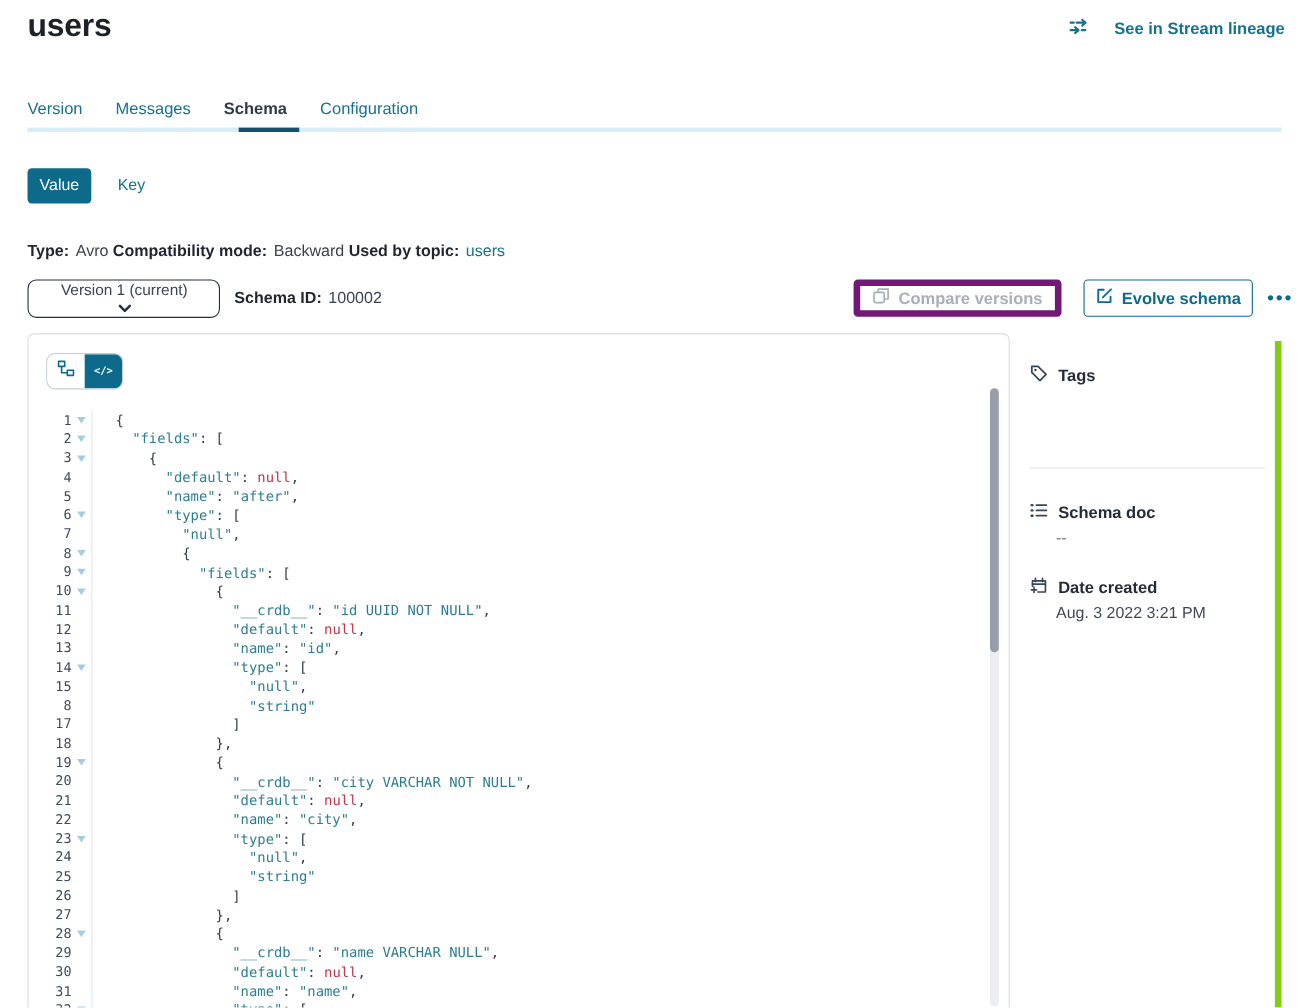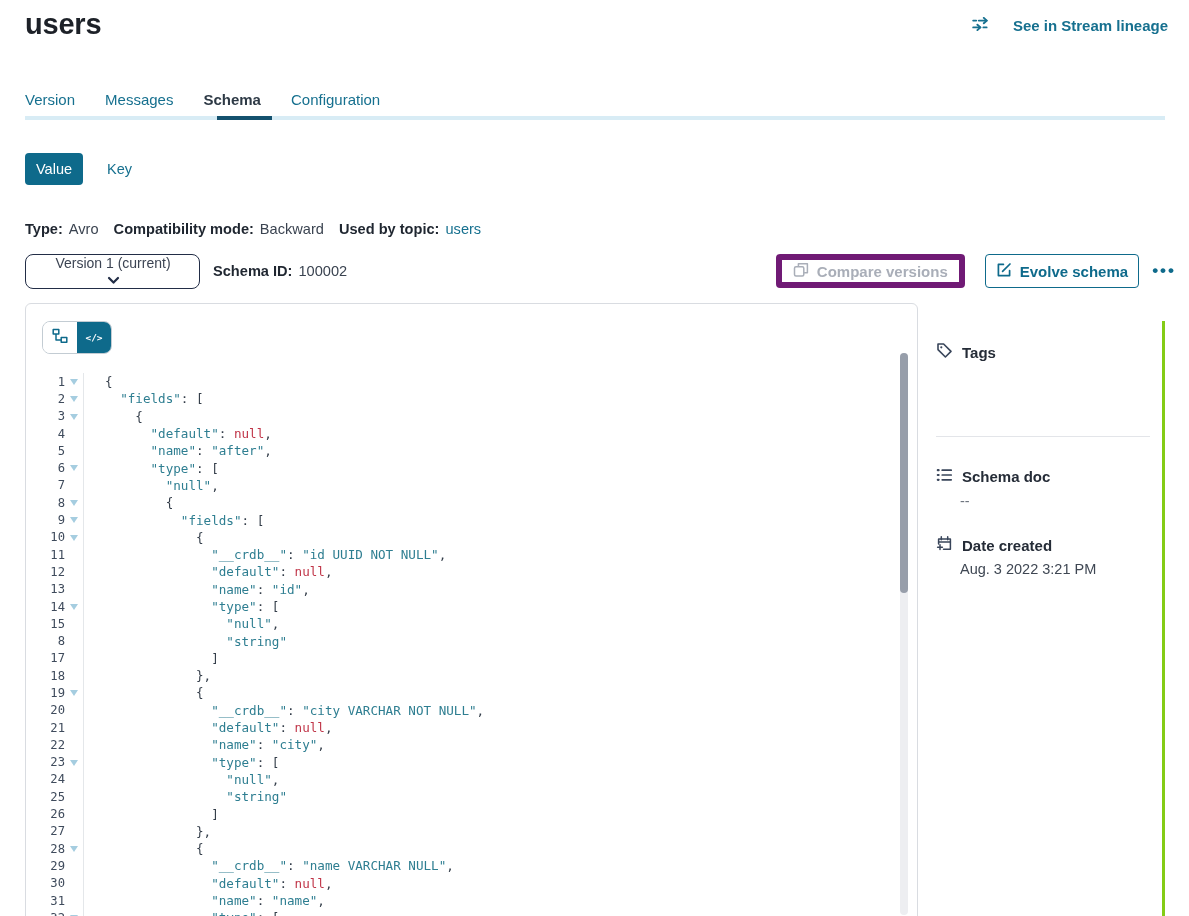--- a/index.html
+++ b/index.html
@@ -18,21 +18,21 @@
   .tab.active { color:#2e3a46; font-weight:600; }
   .tab-track { position:absolute; left:25px; right:24px; top:116px; height:4px; background:#d8ecf5; }
   .tab-active-bar { position:absolute; left:217px; top:116px; width:55px; height:4px; background:#14516e; }
 
   
   .vk-row { position:absolute; left:25px; top:153px; display:flex; align-items:center; }
   .value-btn { height:32px; padding:0 11px; background:#0e6a8b; color:#fff; border:none; border-radius:4px; font-size:14.5px; font-family:inherit; display:flex; align-items:center; cursor:pointer; }
   .key-btn { margin-left:24px; color:#16708f; font-size:14.5px; font-weight:500; cursor:pointer; }
 
   
-  .meta-row { position:absolute; left:25px; top:221px; display:flex; gap:15px; font-size:14.6px; color:#3a4350; }
+  .meta-row { position:absolute; left:25px; top:221px; display:flex; gap:4px; font-size:14.6px; color:#3a4350; }
   .meta-group { display:flex; gap:6px; }
   .meta-label { font-weight:700; color:#1f2630; }
   .meta-link { color:#16708f; cursor:pointer; }
 
   
   .version-row { position:absolute; left:25px; right:21px; top:253px; height:36px; display:flex; align-items:center; }
   .version-select { width:175px; height:35px; border:1.5px solid #222d46; border-radius:8px; display:flex; align-items:center; justify-content:space-between; padding:0 13px 0 14px; font-size:14px; color:#3c4453; cursor:pointer; background:#fff;flex-direction:column; }
   .schema-id { margin-left:13px; font-size:14.6px; color:#3a4350; display:flex; gap:6px; align-items:flex-start; }
   .right-actions { margin-left:auto; display:flex; align-items:center; }
   .btn { height:34px; border-radius:4px; background:#fff; display:flex; align-items:center; gap:8px; font-size:15px; font-weight:700; font-family:inherit; cursor:pointer; }
@@ -55,21 +55,21 @@
   .ln-caret { position:relative; width:19px; align-self:stretch; border-right:1px solid #e4e7ea; flex:0 0 auto; }
   .fold-tri { position:absolute; left:5px; top:6px; width:0; height:0; border-left:4.5px solid transparent; border-right:4.5px solid transparent; border-top:6px solid #a5cde0; }
   .code-text { padding-left:21px; white-space:pre; font-family:"DejaVu Sans Mono", monospace; font-size:12.6px; color:#333d49; }
   .tok-str { color:#2e7e91; }
   .tok-null { color:#c03548; }
 
   .scroll-track { position:absolute; top:49px; bottom:8px; right:9px; width:8px; background:#edeef1; border-radius:4px; }
   .scroll-thumb { position:absolute; top:0; left:0; width:8px; height:240px; background:#979eaa; border-radius:4px; cursor:pointer; }
 
   
-  .sidebar { position:absolute; left:918px; width:247px; top:18px; bottom:0; border-right:3px solid #84cc16; }
+  .sidebar { position:absolute; left:918px; width:247px; top:7px; bottom:0; border-right:6px solid #84cc16; }
   .side-head { display:flex; align-items:center; gap:9px; padding-left:18px; font-size:15px; font-weight:700; color:#252c37; }
   .side-head svg { flex:0 0 auto; }
   .tags-head { position:absolute; top:21px; left:0; right:0; }
   .tags-input { position:absolute; top:55px; left:42px; width:190px; height:30px; border:none; border-bottom:1px solid #4a5462; outline:none; font-size:15px; font-family:inherit; color:#3a4350; background:transparent; }
   .tags-input::placeholder { color:#a8acb4; }
   .tags-divider { position:absolute; top:115px; left:18px; width:214px; height:1px; background:#e3e5e9; }
   .doc-head { position:absolute; top:146px; left:0; right:0; }
   .doc-value { position:absolute; top:172px; left:42px; font-size:14.5px; color:#6f7680; }
   .date-head { position:absolute; top:214px; left:0; right:0; }
   .date-value { position:absolute; top:240px; left:42px; font-size:14.5px; color:#3f4753; }

